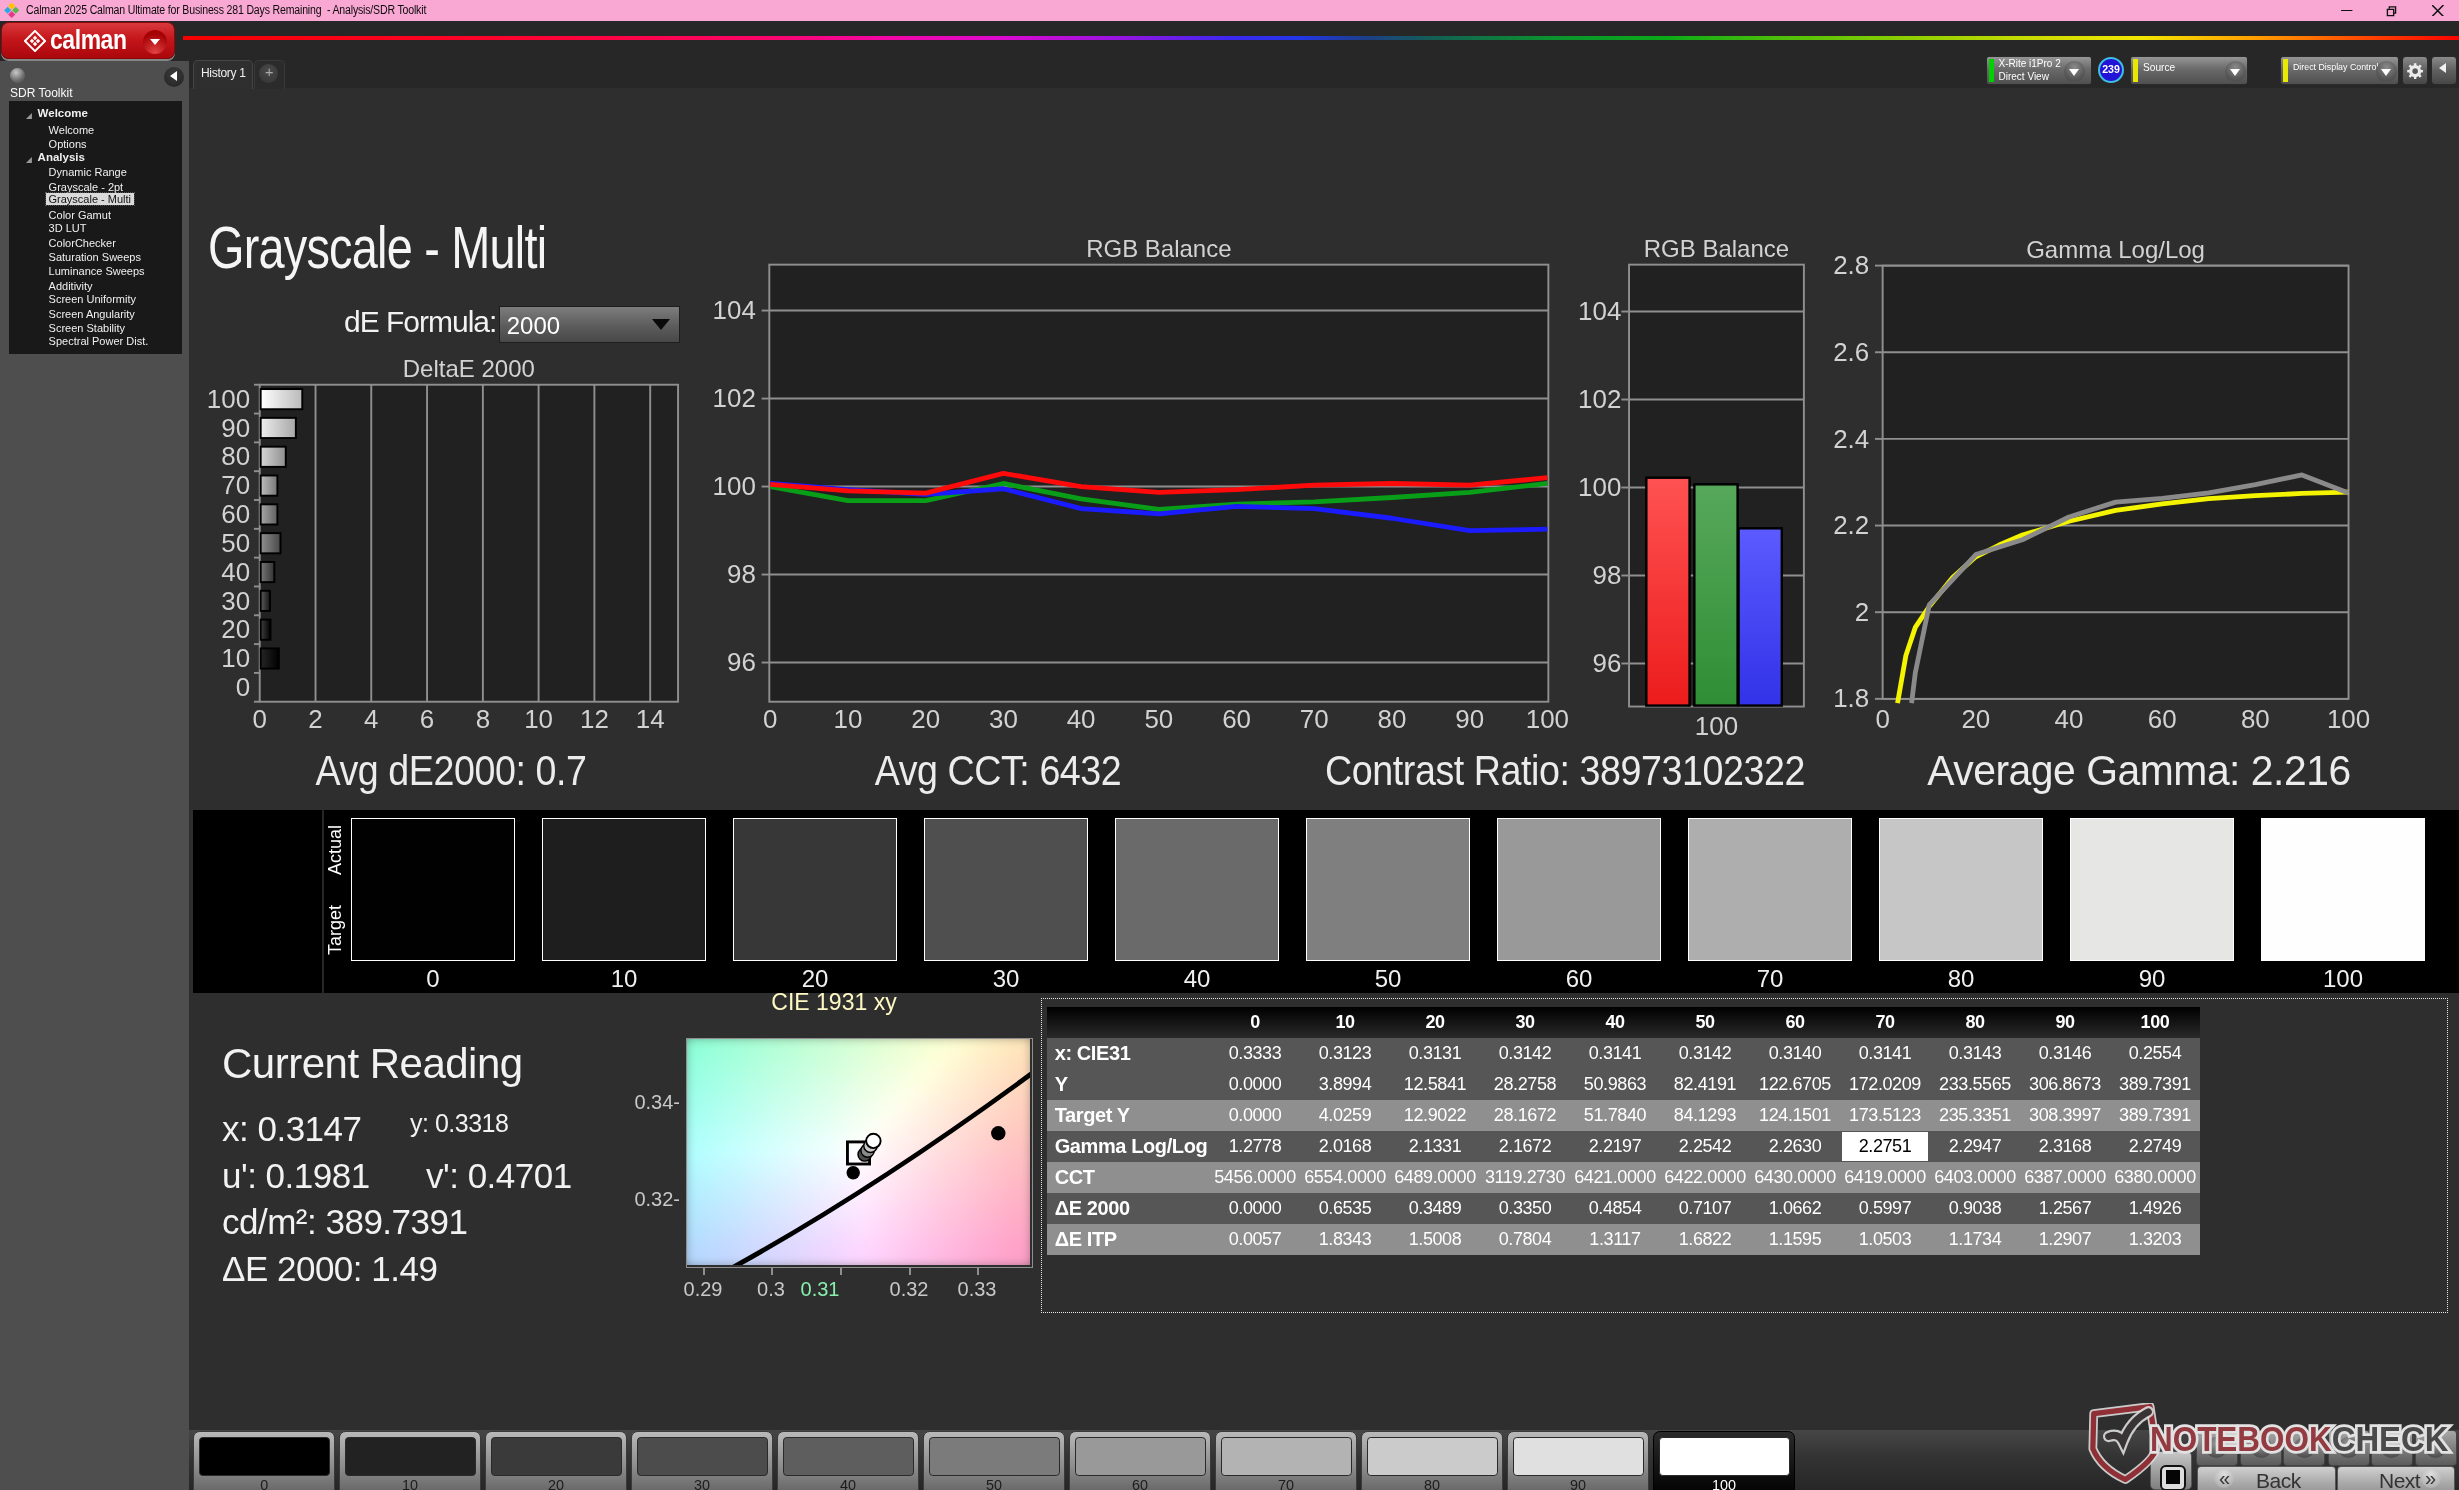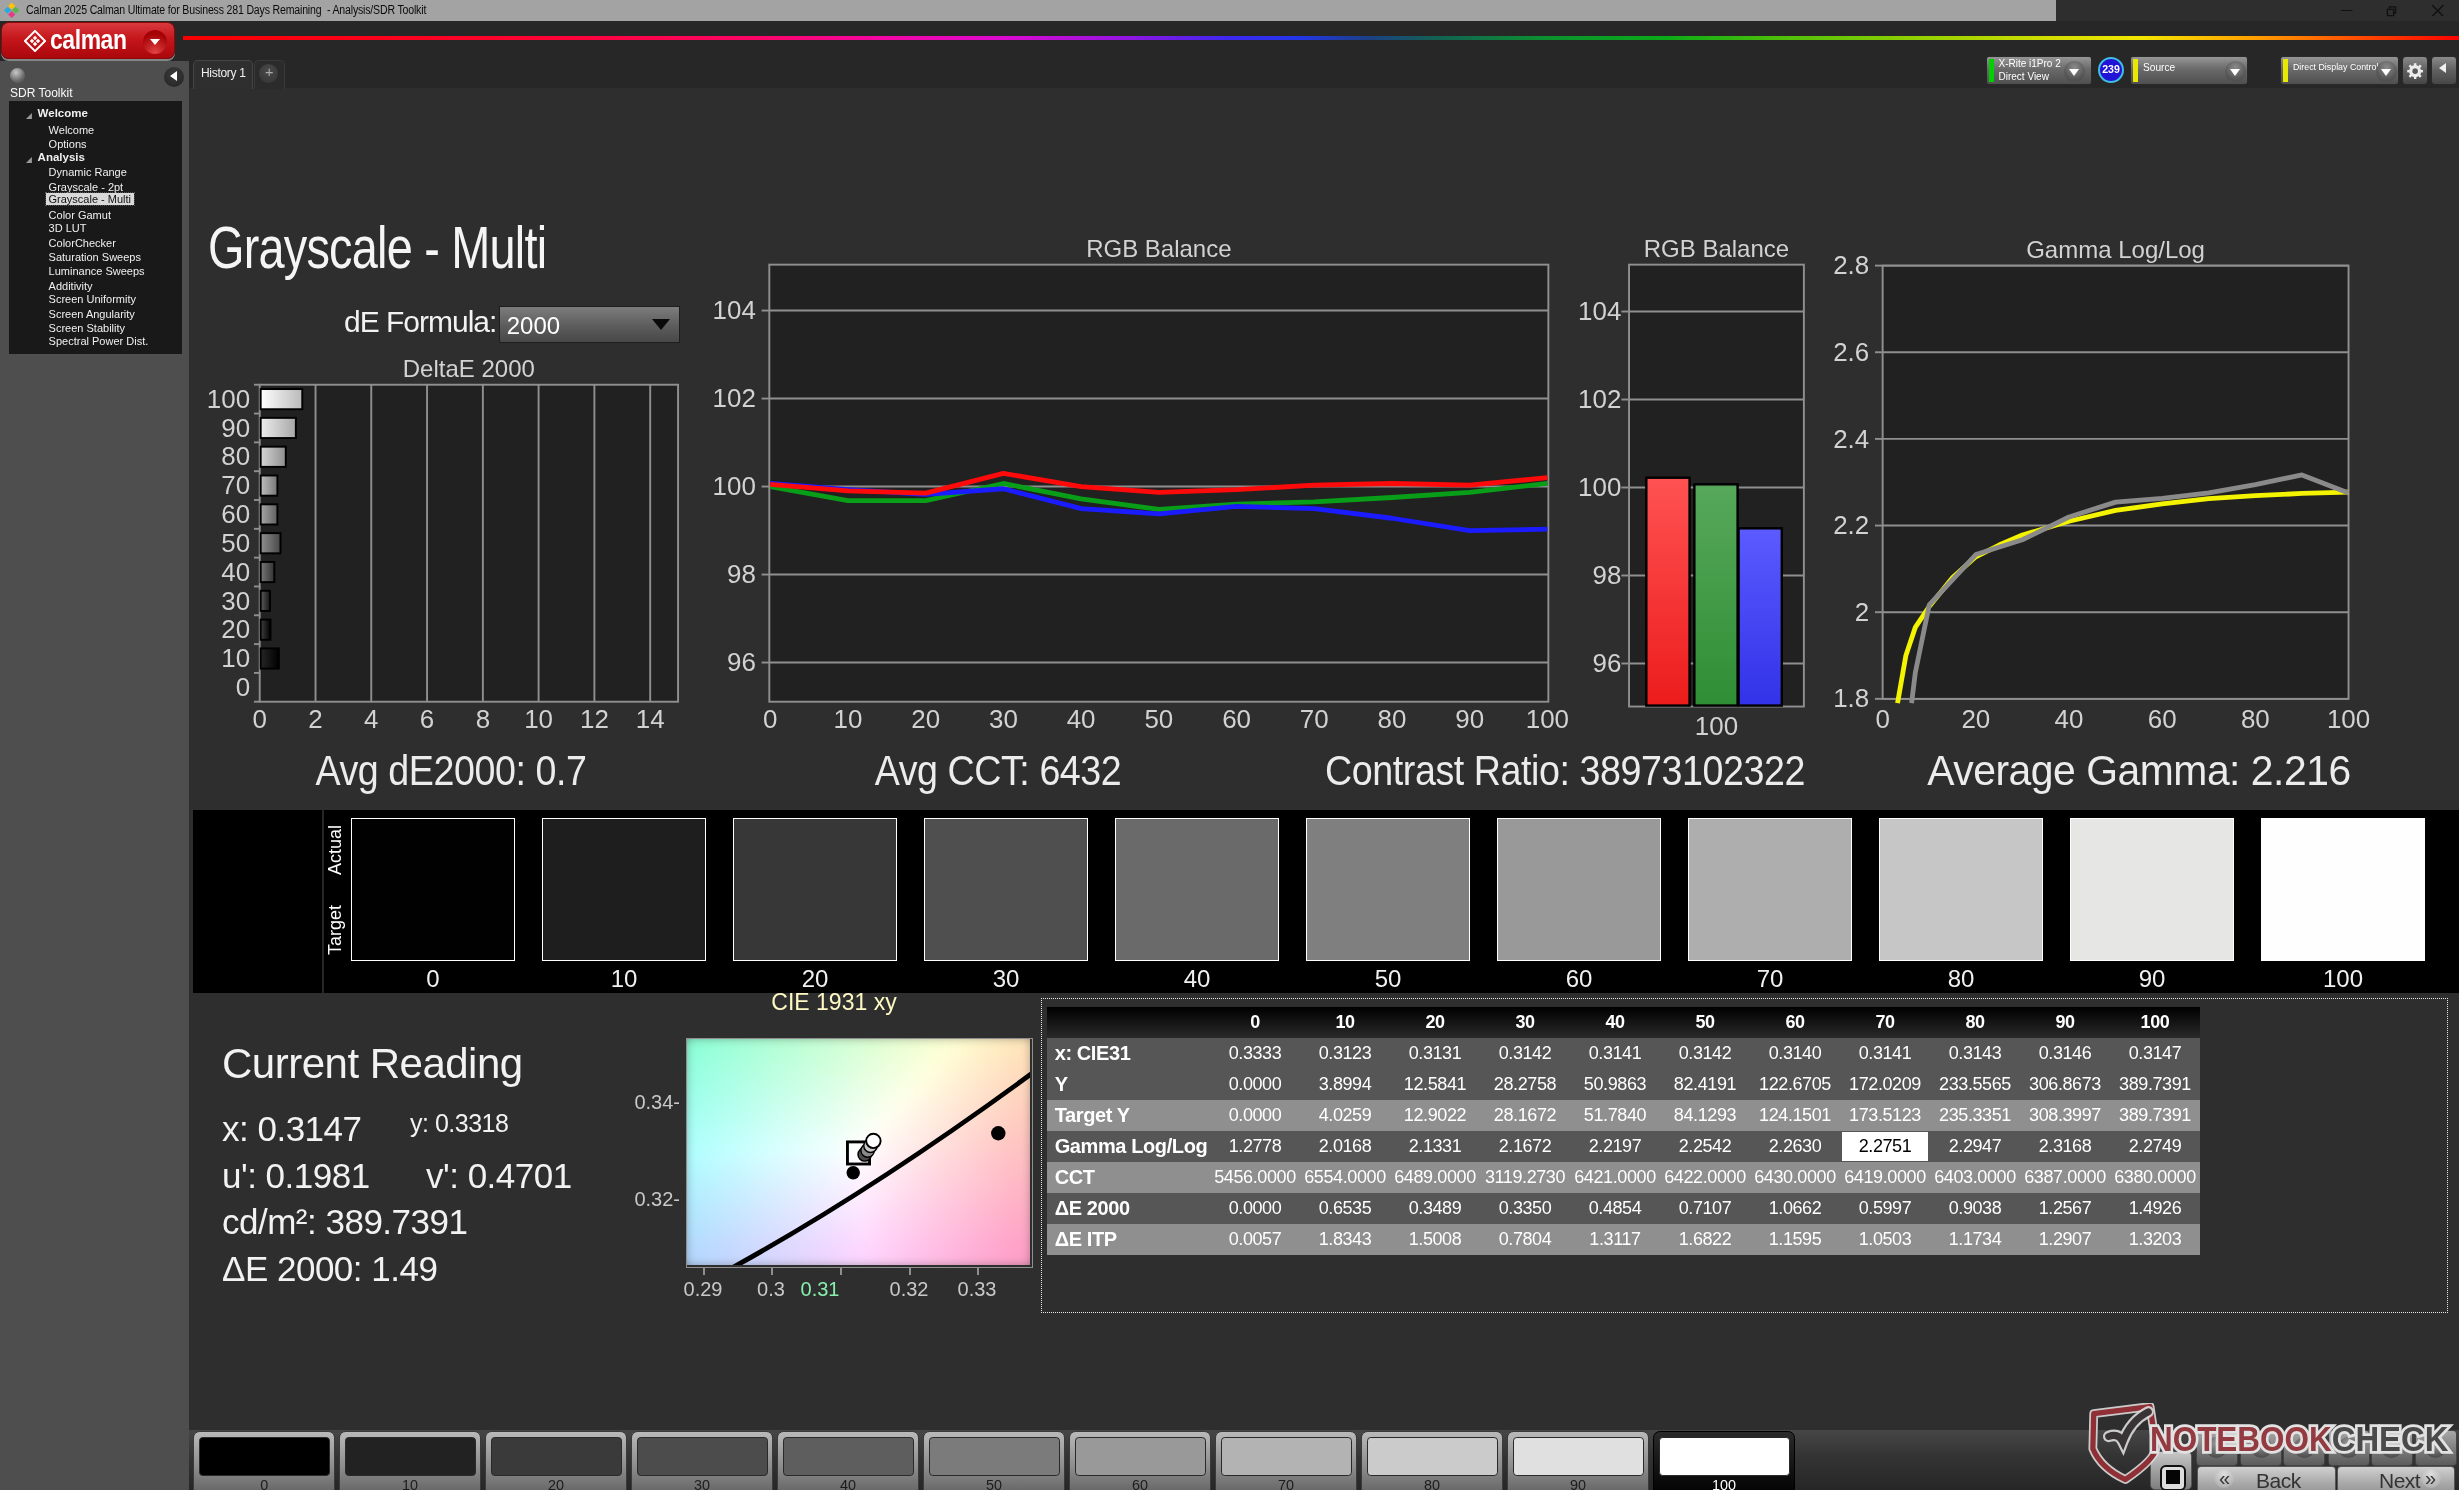--- a/index.html
+++ b/index.html
@@ -1,16 +1,16 @@
 <!DOCTYPE html>
 <html><head><meta charset="utf-8"><style>
 *{margin:0;padding:0;box-sizing:border-box}
 html,body{width:2459px;height:1491px;overflow:hidden;background:#2e2e2e;font-family:"Liberation Sans",sans-serif}
 .abs{position:absolute}
-#titlebar{position:absolute;left:0;top:0;width:2056px;height:21px;background:#a3a3a3}
+#titlebar{position:absolute;left:0;top:0;width:2459px;height:21px;background:#f9a8d4}
 #titletext{position:absolute;left:26px;top:3.4px;font-size:12px;color:#0b0b0b;letter-spacing:-0.2px;transform:scaleX(0.88);transform-origin:left;white-space:nowrap}
 #header{position:absolute;left:0;top:21px;width:2459px;height:67px;background:#272727}
 #logo{position:absolute;left:1px;top:22px;width:174px;height:37px;border-radius:7.7px;background:linear-gradient(#d8393d,#c5161b 45%,#ab070c);border:1px solid #8a0a0a;box-shadow:0 1.9px 0 rgba(150,150,150,0.85)}
 #rainbow{position:absolute;left:183px;top:36px;width:2277px;height:3.8px;background:linear-gradient(to right,#f70000,#fe0330 15%,#fd0566 25%,#f306a6 31%,#dc0ad0 36%,#9a14e0 41%,#3c28f0 46%,#2336e8 49%,#1c3f86 52%,#136052 55%,#0c9230 60%,#0aaa18 65%,#4cbe0a 70%,#90d002 76%,#d2de00 82%,#f2e600 86%,#ff9e00 91%,#ff4400 96%,#fb0200)}
 #sidebar{position:absolute;left:0;top:61px;width:189px;height:1430px;background:#4e4e4e}
 #tree{position:absolute;left:8.6px;top:101px;width:173px;height:253px;background:#191919;color:#f0f0f0;font-size:11px}
 .titem{position:absolute;left:40px;white-space:nowrap}
 .thead{position:absolute;left:29px;white-space:nowrap;font-weight:bold;font-size:11.5px}
 .tri{position:absolute;left:17.3px;color:#9a9a9a;font-size:7.7px}
 #seltext{position:absolute;background:#d9d9d9;color:#111;padding:0 2.9px;outline:1px dotted #555}
@@ -816,21 +816,21 @@
         <td>0.3333</td>
         <td>0.3123</td>
         <td>0.3131</td>
         <td>0.3142</td>
         <td>0.3141</td>
         <td>0.3142</td>
         <td>0.3140</td>
         <td>0.3141</td>
         <td>0.3143</td>
         <td>0.3146</td>
-        <td>0.3147</td>
+        <td>0.2554</td>
       </tr>
       <tr style="background:#565656">
         <td style="text-align:left;padding-left:7.7px;font-weight:bold;font-size:20px">Y</td>
         <td>0.0000</td>
         <td>3.8994</td>
         <td>12.5841</td>
         <td>28.2758</td>
         <td>50.9863</td>
         <td>82.4191</td>
         <td>122.6705</td>

